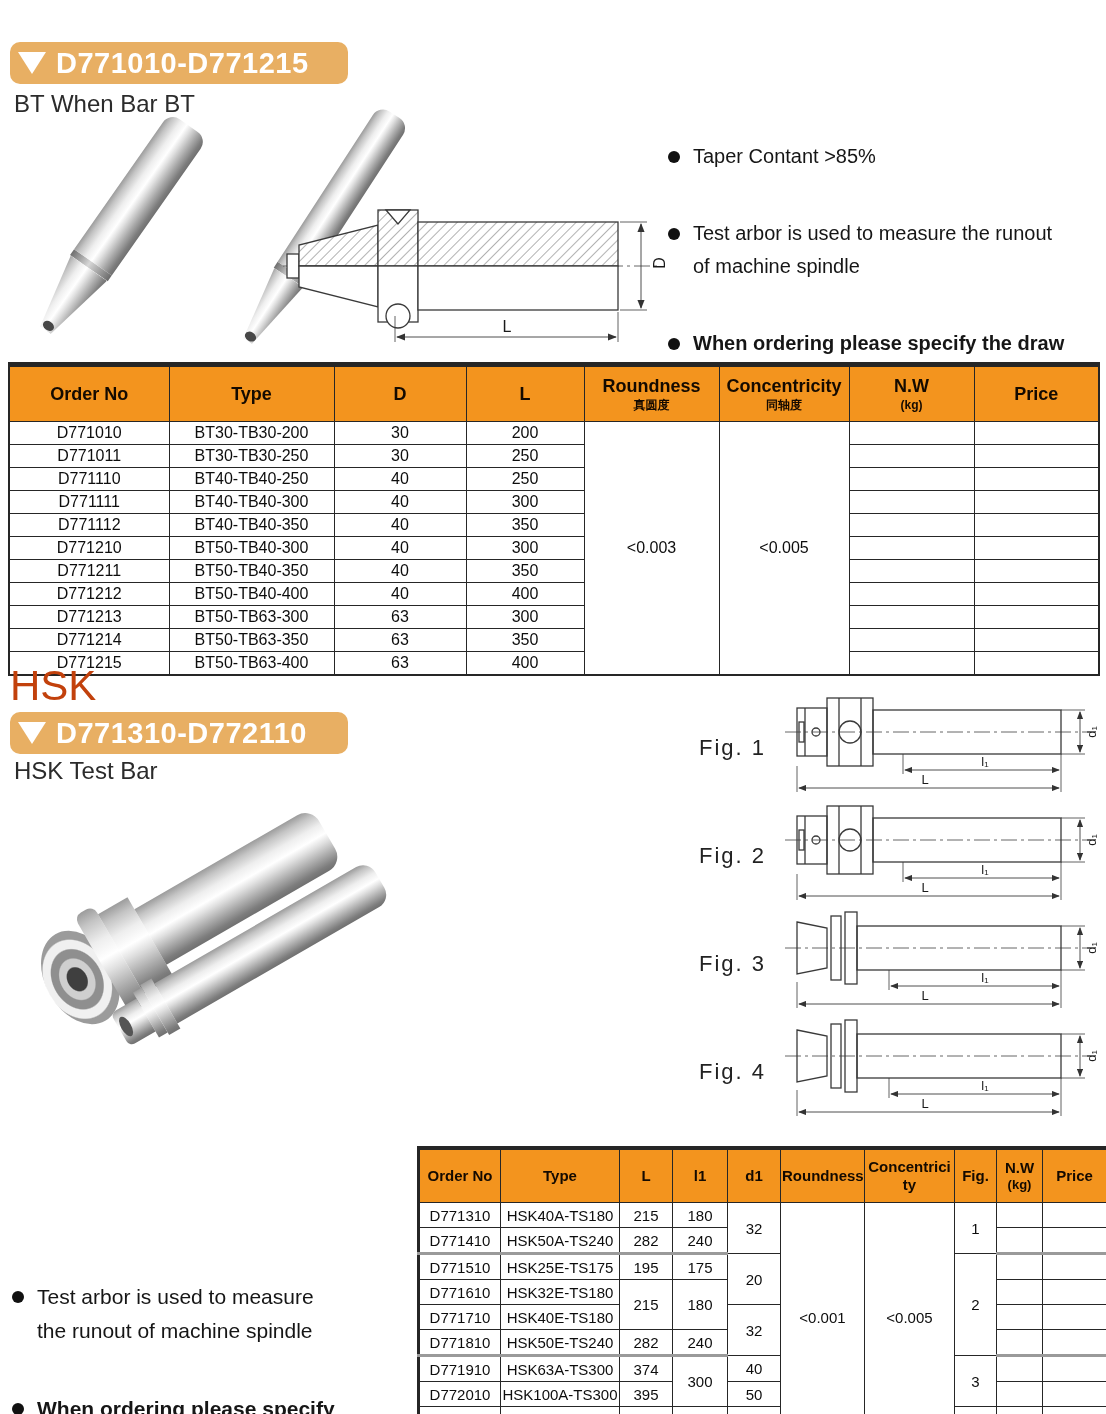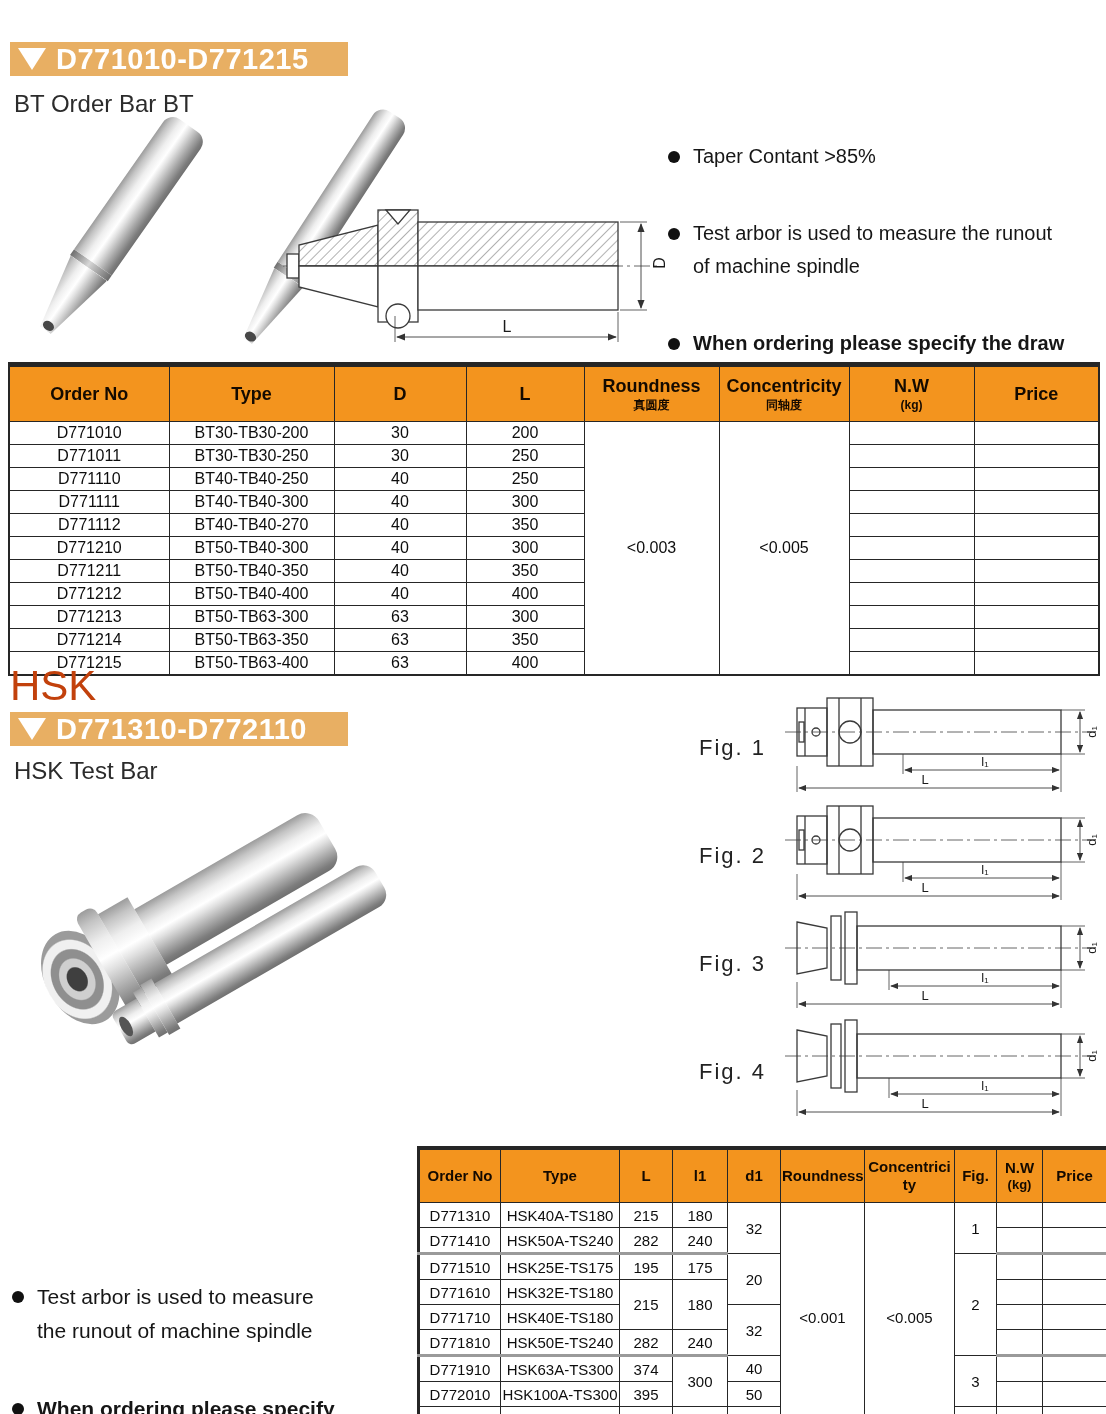--- a/index.html
+++ b/index.html
@@ -1,21 +1,21 @@
 <!DOCTYPE html>
 <html style="--banner-bg: #E8AF63; --header-bg: #F3941E;"><head>
 <meta charset="utf-8">
 <style>
   html,body{margin:0;padding:0;background:#ffffff;}
   .page{position:relative;width:1106px;height:1414px;background:#fff;overflow:hidden;
         font-family:"Liberation Sans", sans-serif;color:#1a1a1a;}
 
   
-  .banner{position:absolute;left:10px;width:338px;height:34px;display:flex;align-items:center;
-          background:var(--banner-bg,#E8AF63);}
+  .banner{position:absolute;left:10px;width:338px;height:42px;display:flex;align-items:center;
+          background:var(--banner-bg,#E8AF63);border-radius:10px;}
   .banner .tri{width:0;height:0;border-left:14px solid transparent;border-right:14px solid transparent;
                border-top:22px solid #ffffff;margin-left:8px;}
   .banner .btext{color:#fff;font-weight:bold;font-size:29px;letter-spacing:0.5px;margin-left:10px;white-space:nowrap;}
   .banner1{top:42px;}
   .banner2{top:712px;}
 
   .section-title{position:absolute;font-size:24px;color:#2b2b2b;}
   .bt-title{left:14px;top:90px;}
   .hsk-heading{position:absolute;left:10px;top:662px;font-size:42px;color:#c2410c;}
   .hsk-title{left:14px;top:757px;}
@@ -87,21 +87,21 @@
 </style>
 </head>
 <body>
 
 <div class="page">
 
   <div class="banner banner1">
     <span class="tri"></span>
     <span class="btext">D771010-D771215</span>
   </div>
-  <div class="section-title bt-title">BT Order Bar BT</div>
+  <div class="section-title bt-title">BT When Bar BT</div>
 
   <div class="bt-photo">
     <div class="bt-bar bt-bar1">
       <div class="bt-tip metal">
           <div class="hole"></div>
         </div>
       <div class="bt-collar"></div>
       <div class="bt-body metal"></div>
     </div>
     <div class="bt-bar bt-bar2">
@@ -232,21 +232,21 @@
         <tr>
           <td>D771111</td>
           <td>BT40-TB40-300</td>
           <td>40</td>
           <td>300</td>
           <td></td>
           <td></td>
         </tr>
         <tr>
           <td>D771112</td>
-          <td>BT40-TB40-270</td>
+          <td>BT40-TB40-350</td>
           <td>40</td>
           <td>350</td>
           <td></td>
           <td></td>
         </tr>
         <tr>
           <td>D771210</td>
           <td>BT50-TB40-300</td>
           <td>40</td>
           <td>300</td>

